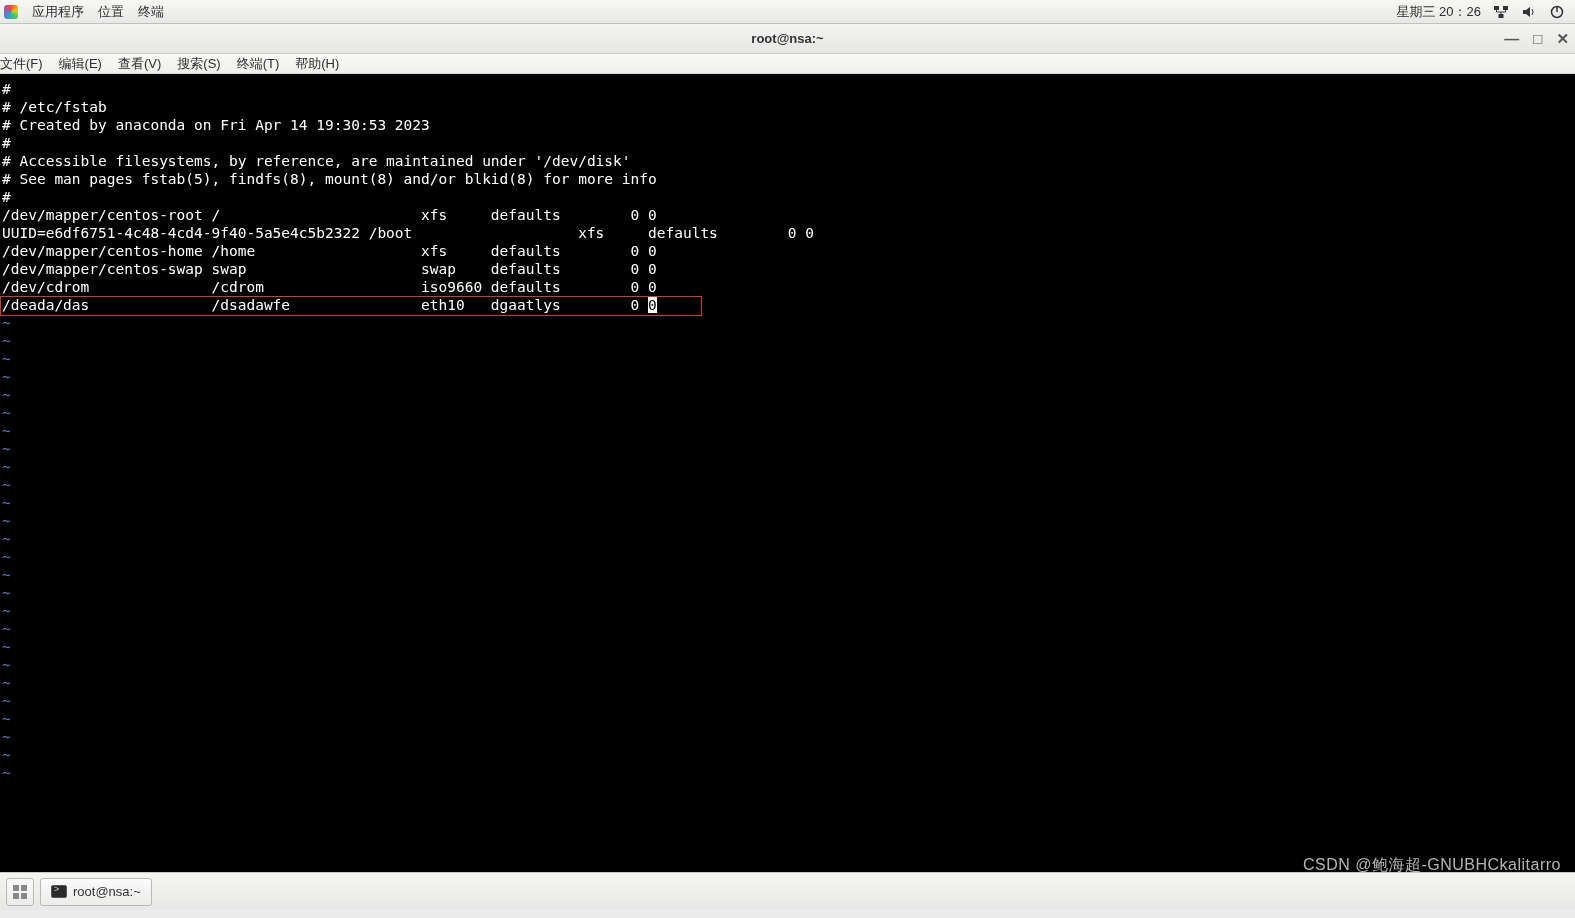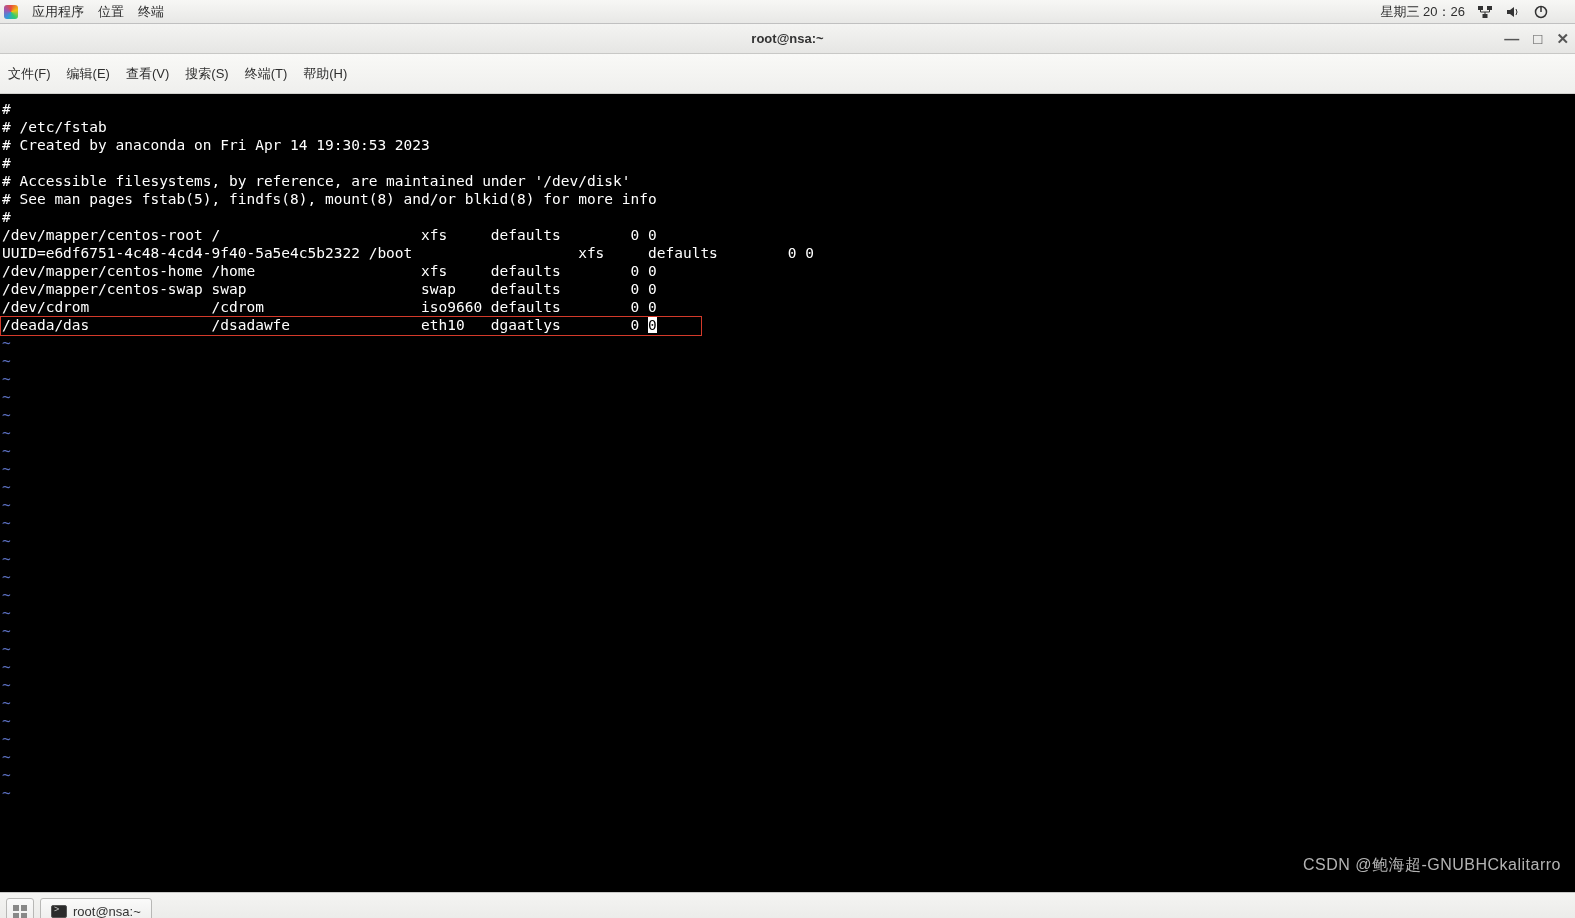--- a/index.html
+++ b/index.html
@@ -3,30 +3,30 @@
 <meta charset="utf-8">
 <style>
   * { margin: 0; padding: 0; box-sizing: border-box; }
   html, body { width: 1575px; height: 918px; font-family: sans-serif; overflow: hidden; background: #ececec; }
   
   
   .sysbar { height: 24px; background: linear-gradient(#f7f7f5, #e8e8e6); border-bottom: 1px solid #c0c0c0; display: flex; align-items: center; font-size: 13px; color: #2e2e2e; }
   .sysbar-left { display: flex; align-items: center; gap: 14px; padding-left: 4px; }
   .sysbar-left .logo { width: 14px; height: 14px; border-radius: 3px; background: conic-gradient(#e74c3c, #f1c40f, #2ecc71, #3498db, #9b59b6, #e74c3c); }
   .sysbar-item { cursor: default; }
-  .sysbar-right { margin-left: auto; display: flex; align-items: center; gap: 12px; padding-right: 26px; }
+  .sysbar-right { margin-left: auto; display: flex; align-items: center; gap: 12px; padding-right: 10px; }
   .sys-icon { width: 16px; height: 16px; display: inline-flex; align-items: center; justify-content: center; color: #333; }
   
   
   .titlebar { height: 30px; background: linear-gradient(#f4f4f2, #e6e6e4); border-bottom: 1px solid #c8c8c6; display: flex; align-items: center; justify-content: center; position: relative; font-size: 13px; font-weight: 600; color: #333; }
   .titlebar .win-controls { position: absolute; right: 6px; display: flex; gap: 14px; font-size: 15px; color: #555; }
   .titlebar .win-controls span { cursor: default; line-height: 1; }
   
   
-  .menubar { height: 40px; background: linear-gradient(#f9f9f7, #efefed); border-bottom: 1px solid #d0d0ce; display: flex; align-items: center; gap: 16px; padding: 0 8px; font-size: 13px; color: #2e2e2e; }
+  .menubar { height: 20px; background: linear-gradient(#f9f9f7, #efefed); border-bottom: 1px solid #d0d0ce; display: flex; align-items: center; gap: 16px; padding: 0 0; font-size: 13px; color: #2e2e2e; }
   .menubar .menu-item { cursor: default; }
   
   
   .terminal { background: #000; color: #fff; font-family: "DejaVu Sans Mono", "Liberation Mono", monospace; font-size: 14.5px; line-height: 18px; height: 798px; padding: 6px 2px; white-space: pre; overflow: hidden; position: relative; }
   .terminal .line { white-space: pre; }
   .tilde { color: #5a6fbf; }
   .highlight-box { position: absolute; border: 1px solid #d43a2a; pointer-events: none; }
   .cursor-block { background: #fff; color: #000; }
   
   

